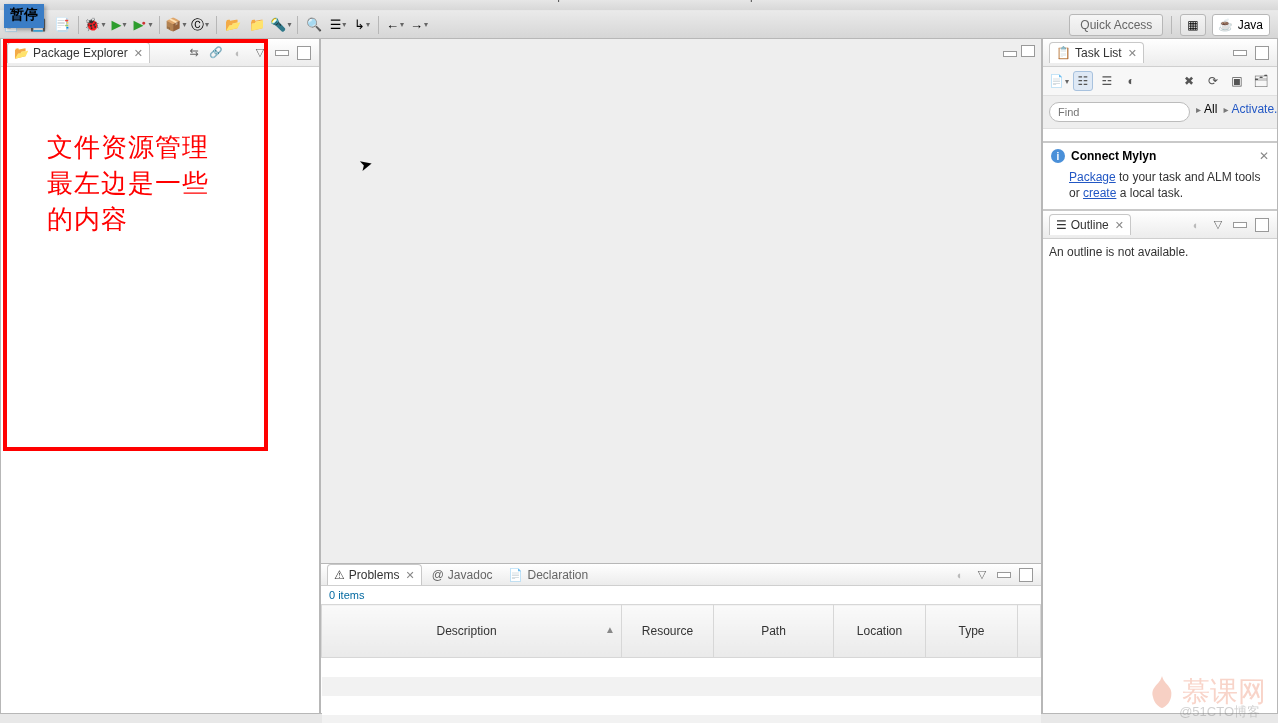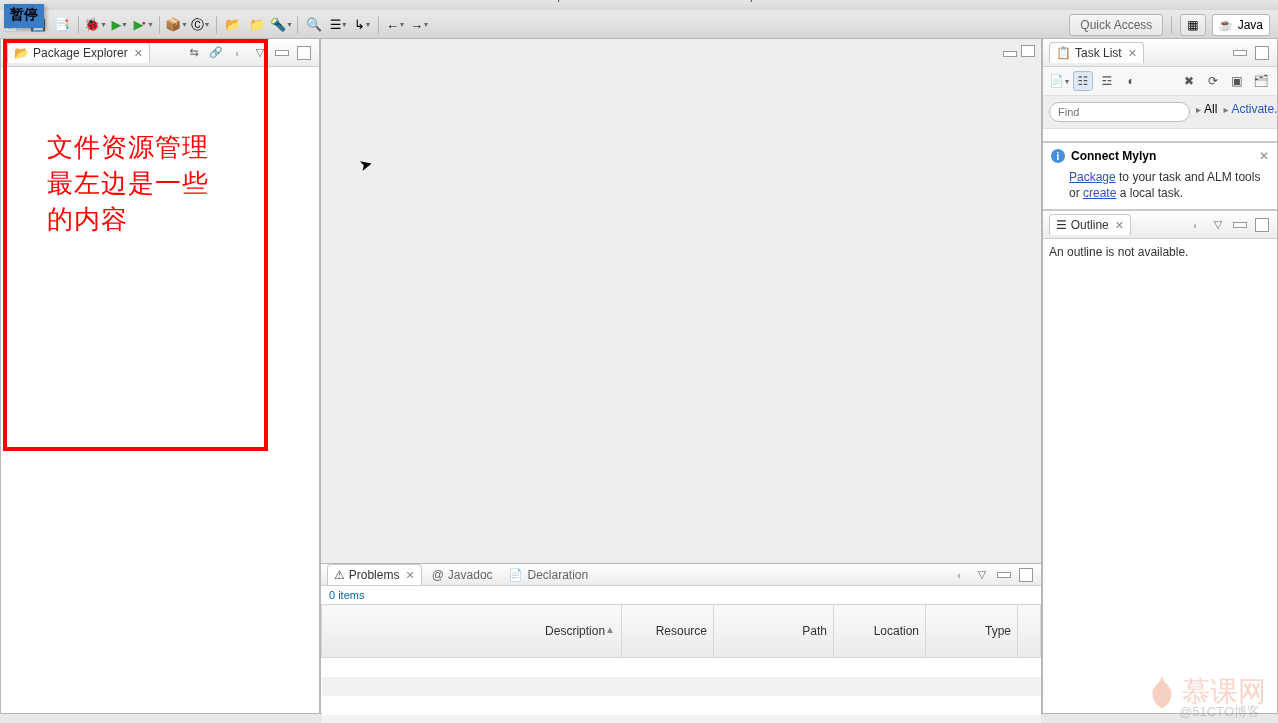--- a/index.html
+++ b/index.html
@@ -44,21 +44,21 @@
 #annotation { position:absolute; top:90px; left:46px; color:#ff0000; font-size:26px; line-height:36px; font-family: "PingFang SC","Microsoft YaHei",sans-serif; letter-spacing:1px;}
 
 
 #editor-area { flex:1; background:#eee; position:relative; }
 #cursor-ptr { position:absolute; left:38px; top:116px; font-size:16px; color:#000; transform:rotate(-15deg);}
 
 
 #bottom-panel { height:150px; border-top:1px solid #b7b7b7; display:flex; flex-direction:column; background:#fff;}
 #problems-count { padding:3px 8px; font-size:11px; color:#0369a1;}
 .tbl { width:100%; border-collapse:collapse; font-size:12px; }
-.tbl th { text-align:right; font-weight:normal; background:linear-gradient(#fafafa,#eaeaea); border:1px solid #d7d7d7; padding:19px 6px; color:#333;margin-left:24px;}
+.tbl th { text-align:center; font-weight:normal; background:linear-gradient(#fafafa,#eaeaea); border:1px solid #d7d7d7; padding:19px 6px; color:#333;margin-left:24px;}
 .tbl th .sort { float:right; color:#888; font-size:10px;}
 .tbl td { border:0; height:19px;}
 .tbl tr:nth-child(even) td { background:#f2f2f2;}
 .tbl tr:nth-child(odd) td { background:#fff;}
 .col-desc { width:300px;} .col-res{width:92px;} .col-path{width:120px;} .col-loc{width:92px;} .col-type{width:92px;}
 
 
 #task-list { border-bottom:1px solid #c9c9c9; display:flex; flex-direction:column;}
 #task-toolbar { display:flex; align-items:center; gap:4px; padding:4px 6px; border-bottom:1px solid #e0e0e0; background:#f7f7f7;}
 #task-toolbar .ic { width:20px; height:20px; display:flex; align-items:center; justify-content:center; font-size:12px; cursor:pointer; color:#555; border-radius:3px;}

